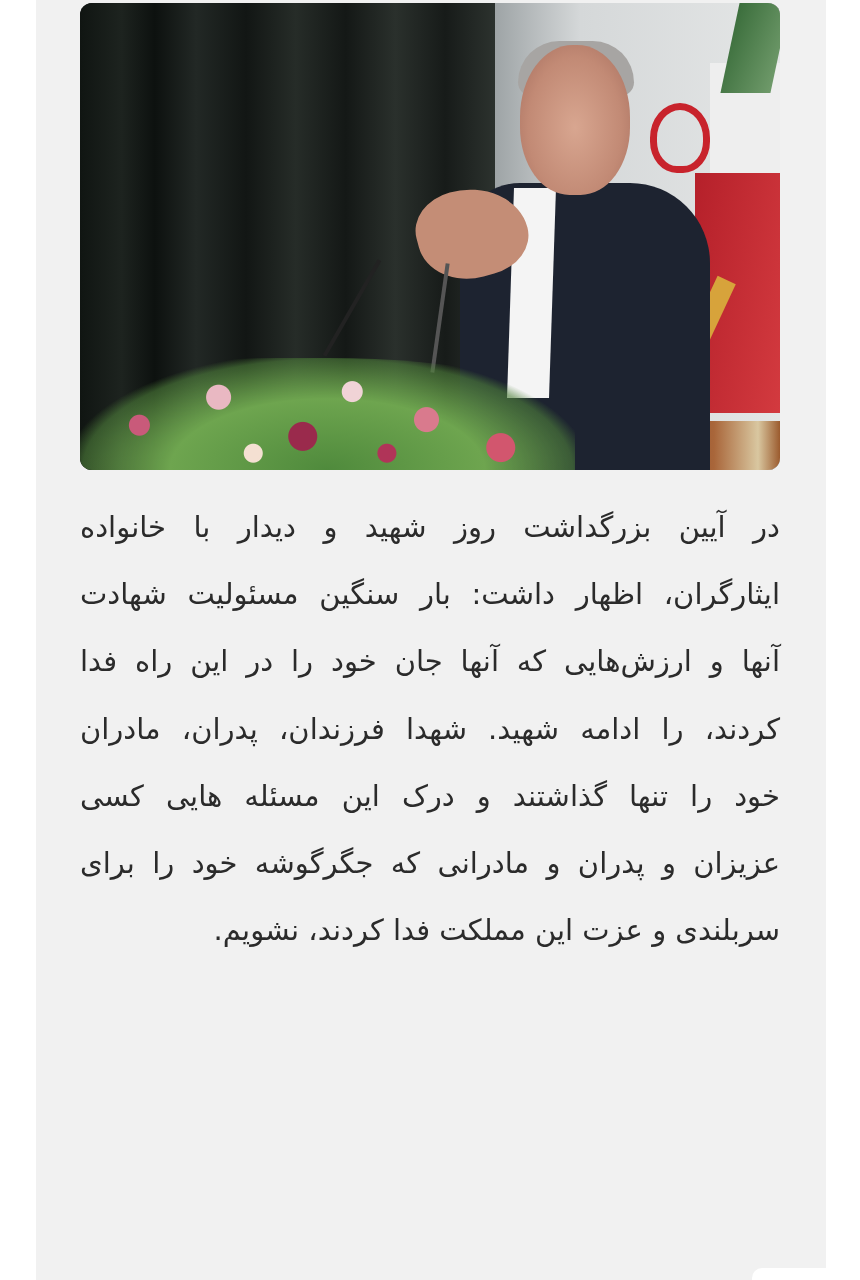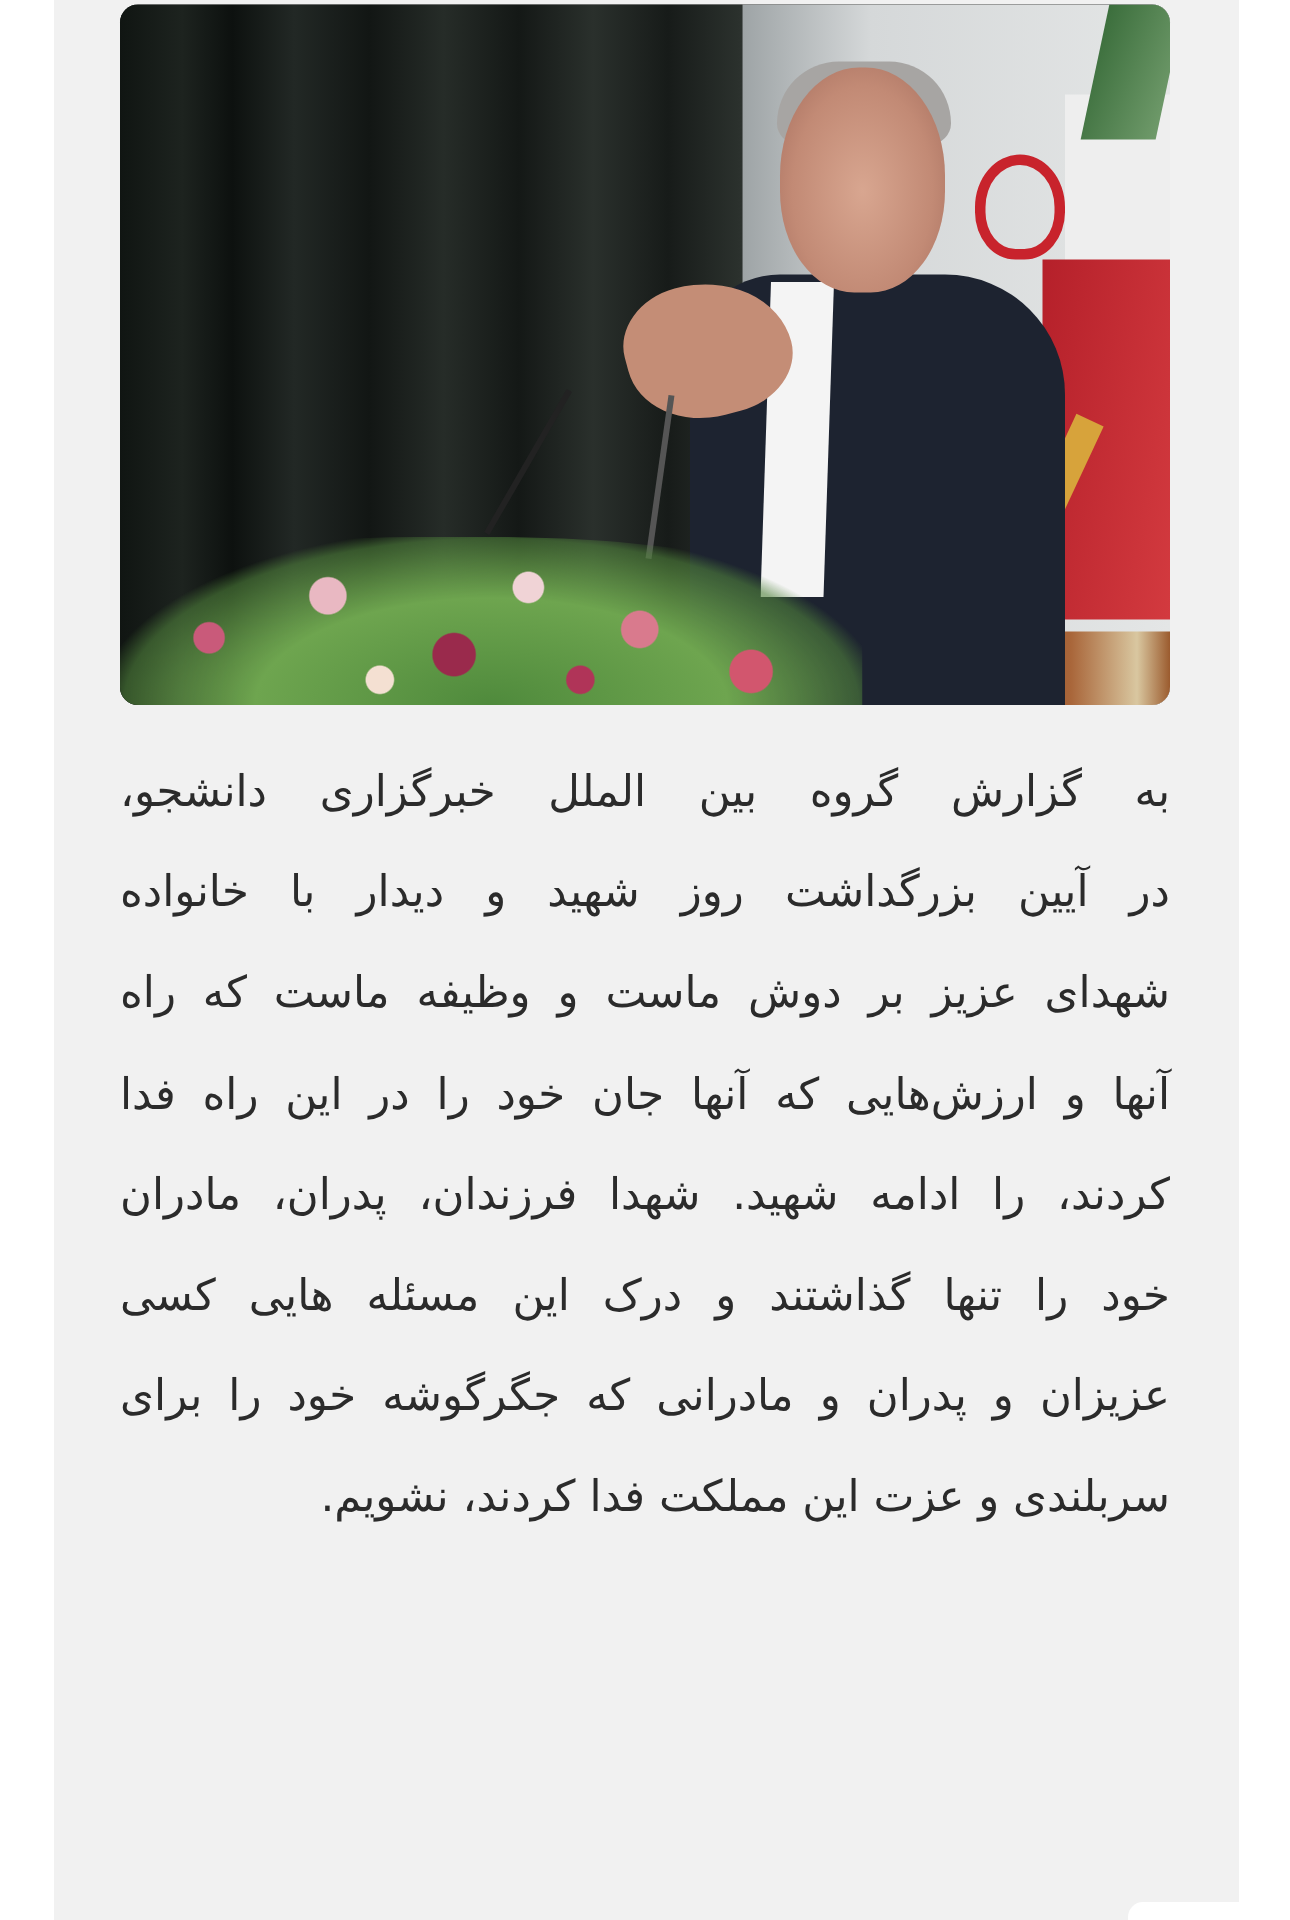--- a/index.html
+++ b/index.html
@@ -83,23 +83,22 @@
   <div class="shirt"></div>
   <div class="hair"></div>
   <div class="head"></div>
   <div class="hand"></div>
   <div class="mic1"></div>
   <div class="mic2"></div>
   <div class="flowers"></div>
 </div>
 
 <div class="article">
-  <span class="line">به گزارش گروه بین الملل خبرگزاری دانشجو،</span>
   <span class="line">در آیین بزرگداشت روز شهید و دیدار با خانواده</span>
-  <span class="line">شهدای عزیز بر دوش ماست و وظیفه ماست که راه</span>
+  <span class="line">ایثارگران، اظهار داشت: بار سنگین مسئولیت شهادت</span>
   <span class="line">آنها و ارزش‌هایی که آنها جان خود را در این راه فدا</span>
   <span class="line">کردند، را ادامه شهید. شهدا فرزندان، پدران، مادران</span>
   <span class="line">خود را تنها گذاشتند و درک این مسئله هایی کسی</span>
   <span class="line">عزیزان و پدران و مادرانی که جگرگوشه خود را برای</span>
   <span class="line last">سربلندی و عزت این مملکت فدا کردند، نشویم.</span>
 </div>
 
 <div class="corner-button"></div>
 
 </body></html>

